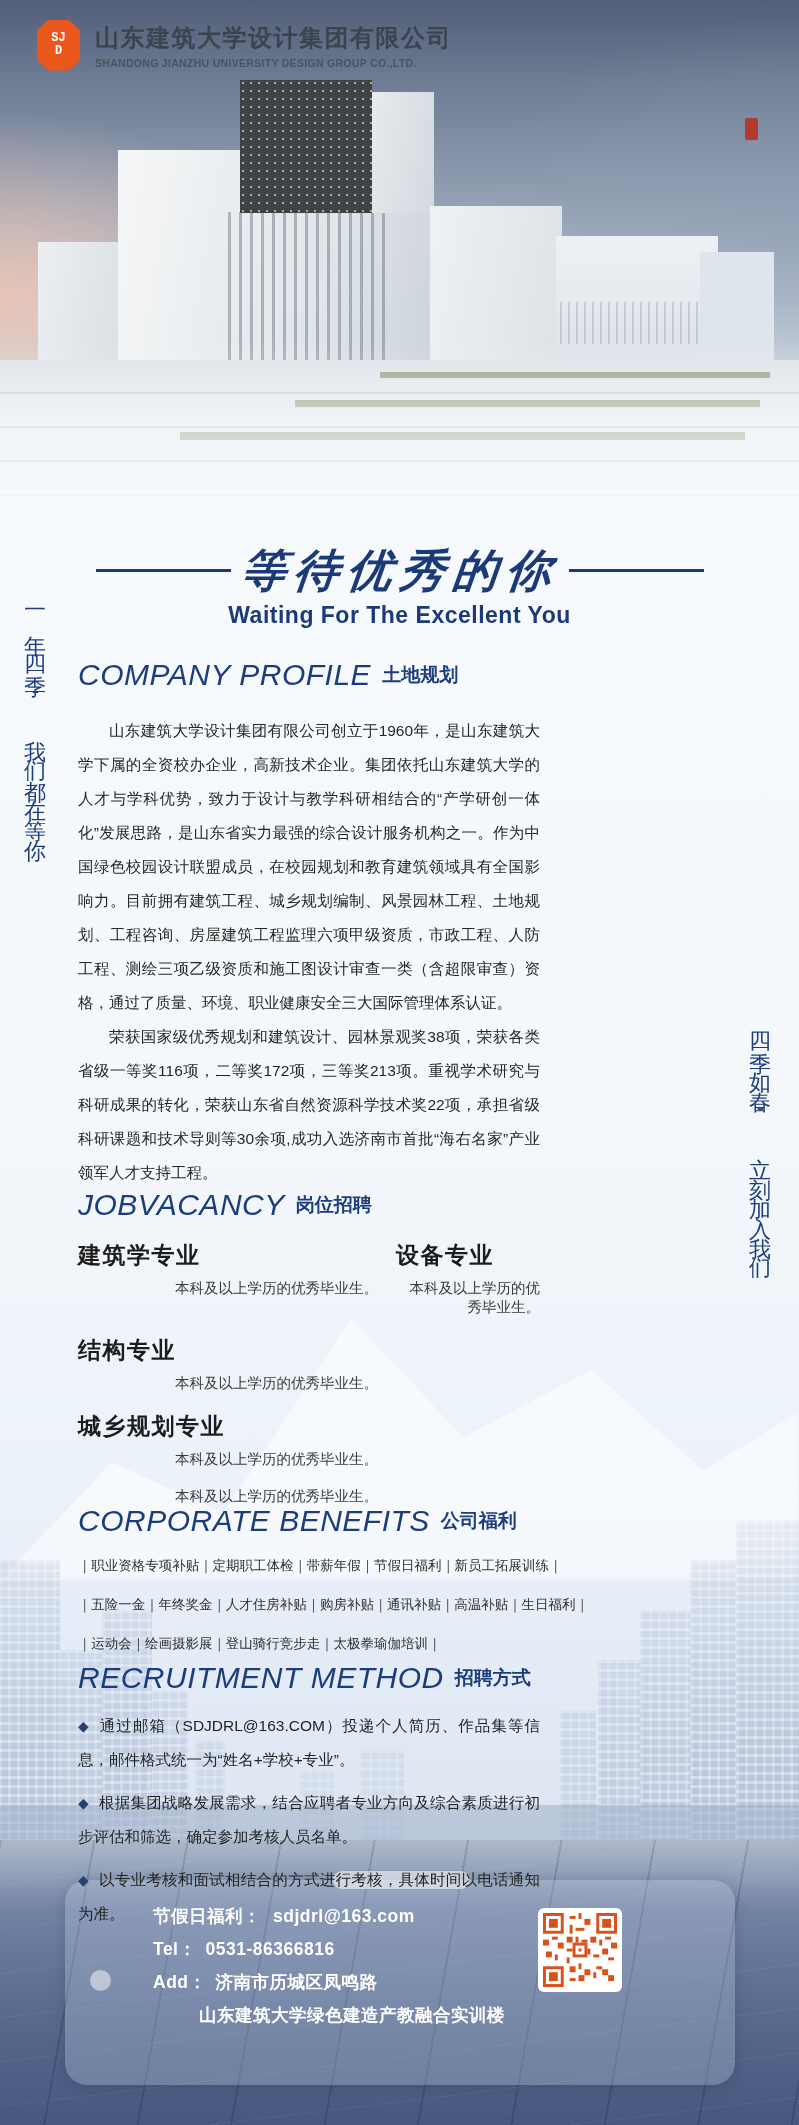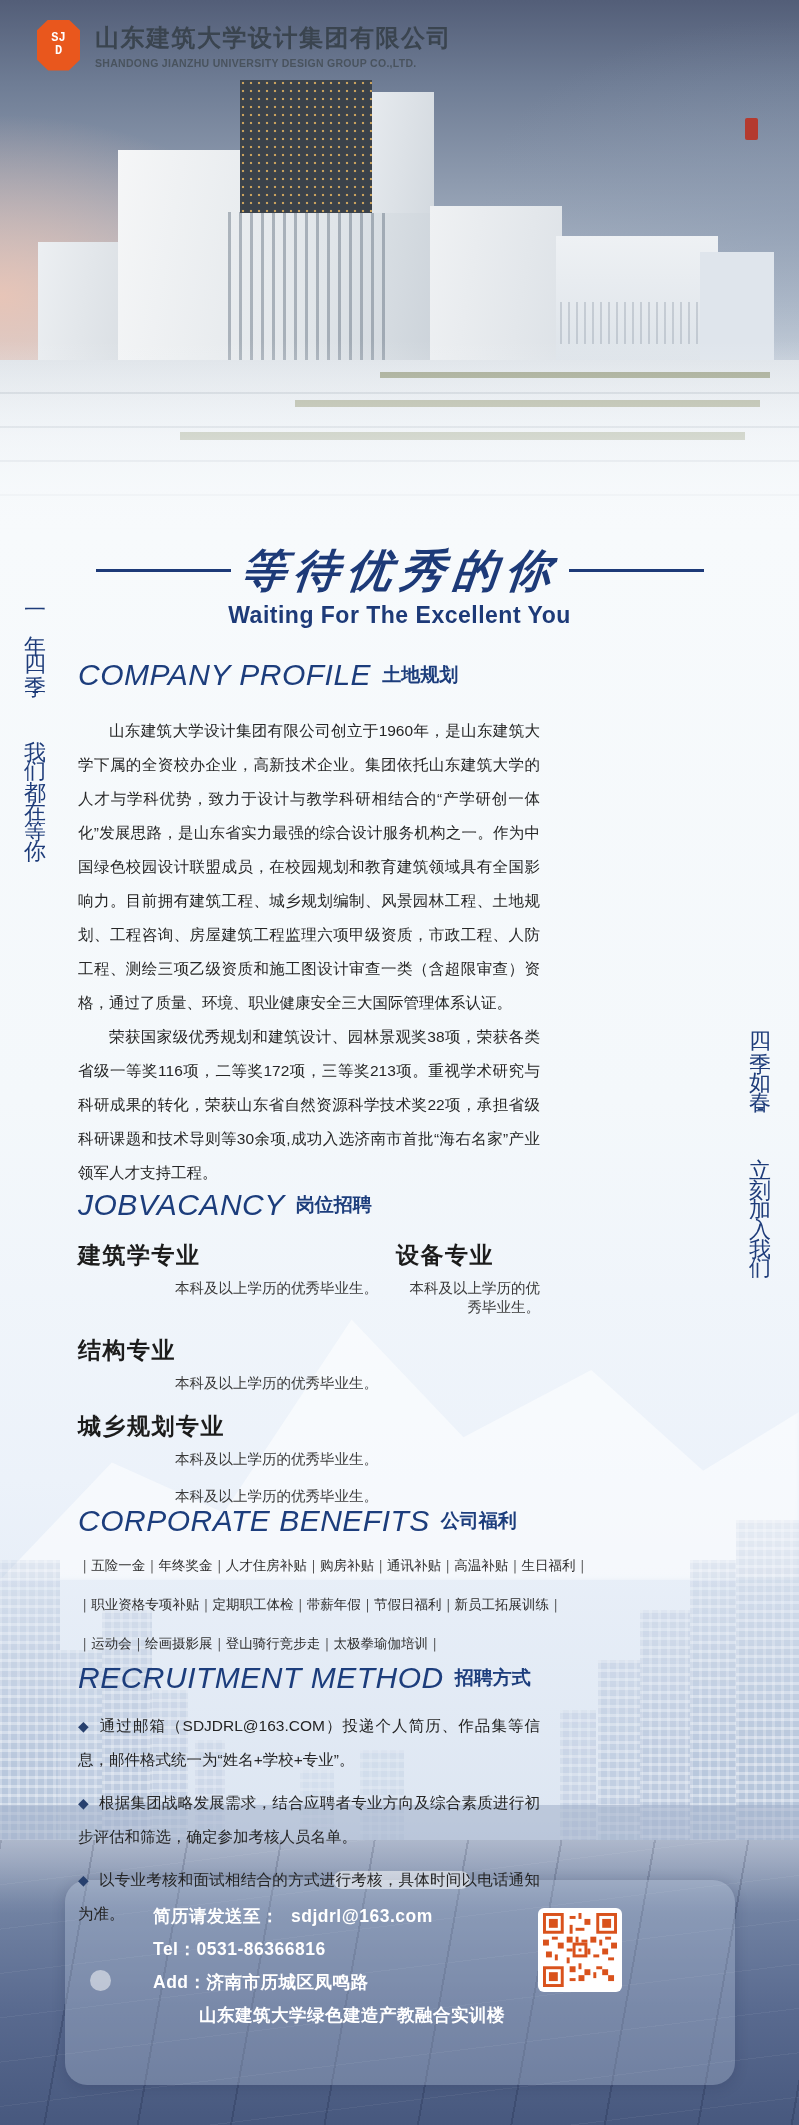--- a/index.html
+++ b/index.html
@@ -115,21 +115,21 @@
   .card { position:absolute; left:65px; top:40px; width:670px; height:205px;
     background:rgba(195,207,230,.30); border-radius:22px; box-shadow:0 2px 14px rgba(20,30,60,.18); }
   .pill { position:absolute; left:268px; top:-9px; width:137px; height:18px; border-radius:9px;
     background:rgba(255,255,255,.55); }
   .dot  { position:absolute; left:25px; top:90px; width:21px; height:21px; border-radius:50%;
     background:rgba(255,255,255,.5); }
   .contact { position:absolute; left:88px; top:24px; color:#fff; font-size:17.5px; font-weight:bold; }
   .contact .row { margin-top:9px; letter-spacing:.5px; }
   .contact .row:first-child { margin-top:0; }
   .contact .val { margin-left:12px; font-weight:bold; }
-  .contact .tel-val, .contact .add-val { margin-left:0; }
+  .contact .tel-val, .contact .add-val { margin-left:9px; }
   .contact .indent { margin-left:46px; }
   .qr { position:absolute; left:473px; top:28px; width:84px; height:84px; background:#fff;
         border-radius:6px; padding:5px; }
   .qr svg { display:block; width:100%; height:100%; }
 
   .em { font-weight:bold; }
 </style>
 </head>
 <body>
 
@@ -225,43 +225,43 @@
       <div class="job">
         <p>本科及以上学历的优秀毕业生。</p>
       </div>
     </div>
 
     <h2 class="section sec-benefits">
       <span class="en">CORPORATE BENEFITS</span>
       <span class="cn">公司福利</span>
     </h2>
     <div class="benefits-wrap">
+      <div class="benefit-line">｜职业资格专项补贴｜定期职工体检｜带薪年假｜节假日福利｜新员工拓展训练｜</div>
       <div class="benefit-line">｜五险一金｜年终奖金｜人才住房补贴｜购房补贴｜通讯补贴｜高温补贴｜生日福利｜</div>
-      <div class="benefit-line">｜职业资格专项补贴｜定期职工体检｜带薪年假｜节假日福利｜新员工拓展训练｜</div>
       <div class="benefit-line">｜运动会｜绘画摄影展｜登山骑行竞步走｜太极拳瑜伽培训｜</div>
     </div>
 
     <h2 class="section sec-recruit">
       <span class="en">RECRUITMENT METHOD</span>
       <span class="cn">招聘方式</span>
     </h2>
     <div class="recruit">
       <p class="first"><span class="diamond">◆</span><span>通过邮箱（SDJDRL@163.COM）投递个人简历、作品集等信息，邮件格式统一为“姓名+学校+专业”。</span></p>
       <p><span class="diamond">◆</span><span>根据集团战略发展需求，结合应聘者专业方向及综合素质进行初步评估和筛选，确定参加考核人员名单。</span></p>
       <p><span class="diamond">◆</span><span>以专业考核和面试相结合的方式进行考核，具体时间以电话通知为准。</span></p>
     </div>
   </div>
 
   <div class="floor">
     <div class="card">
       <div class="pill"></div>
       <div class="dot"></div>
       <div class="contact">
         <div class="row">
-          <span>简历请发送至：</span><span class="val em">sdjdrl@163.com</span>
+          <span>节假日福利：</span><span class="val em">sdjdrl@163.com</span>
         </div>
         <div class="row">
           <span>Tel：</span><span class="tel-val">0531-86366816</span>
         </div>
         <div class="row">
           <span>Add：</span><span class="add-val">济南市历城区凤鸣路</span>
         </div>
         <div class="row indent">山东建筑大学绿色建造产教融合实训楼</div>
       </div>
       <div class="qr">

